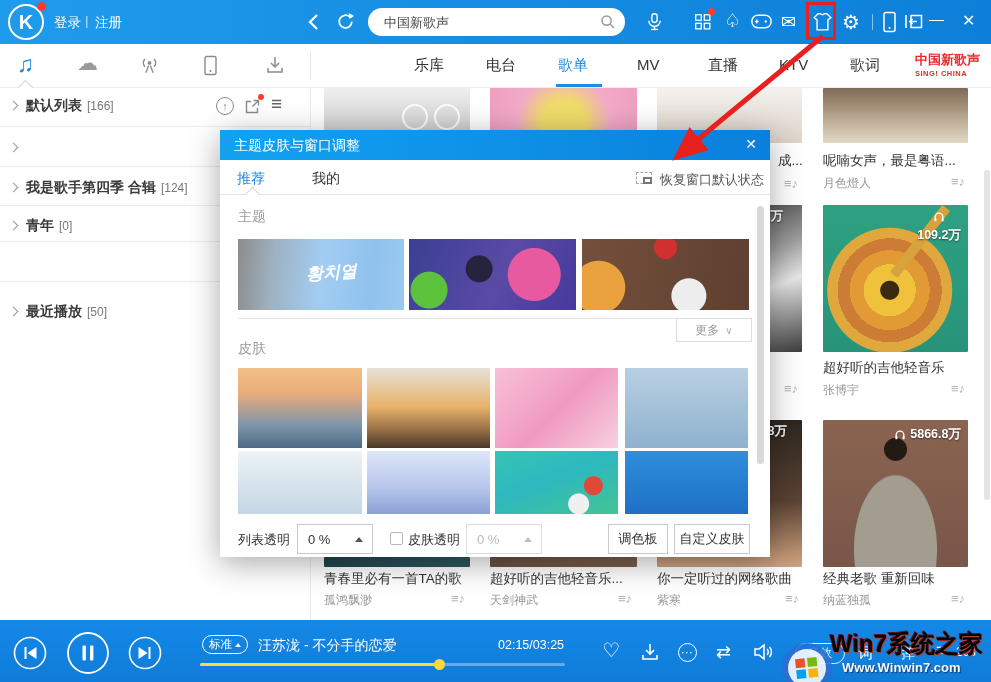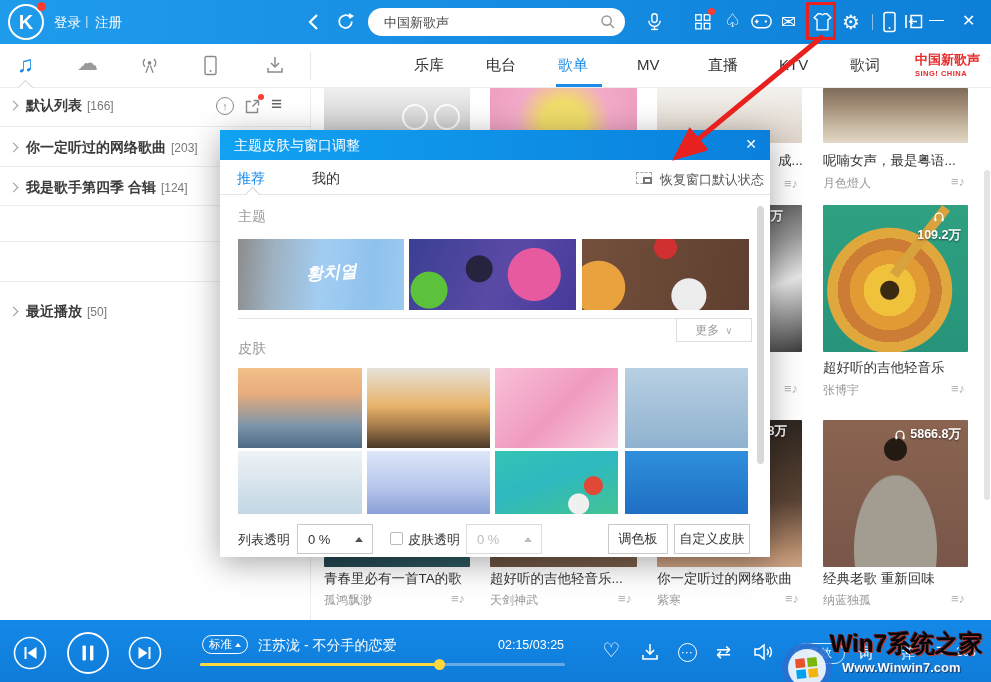--- a/index.html
+++ b/index.html
@@ -200,30 +200,33 @@
           <polyline points="9.5,2.5 14.5,2.5 14.5,7.5" fill="none" stroke="#8a8a8a" stroke-width="1.4"></polyline>
           <line x1="14.5" y1="2.5" x2="8.5" y2="8.5" stroke="#8a8a8a" stroke-width="1.4"></line>
         </svg>
       </span>
     <span class="ab" style="left:258px;top:6px;width:6px;height:6px;border-radius:50%;background:#ff3b30;"></span>
     <span class="ab" style="left:271px;top:5px;color:#666;font-size:19px;">≡</span>
     <div class="sdiv ab" style="left:0;top:38px;width:310px;"></div>
 
     <div class="ab" style="left:10px;top:50px;width:290px;height:22px;">
       <span class="chev ab" style="left:0;top:6px;"></span>
-      <span class="sideitem ab" style="left:16px;top:1px;"><span>你一定听过的网络歌曲</span><span class="sidecount">[203]</span></span>
     </div>
     <div class="sdiv ab" style="left:0;top:78px;width:310px;"></div>
 
     <div class="ab" style="left:10px;top:90px;width:290px;height:22px;">
       <span class="chev ab" style="left:0;top:6px;"></span>
       <span class="sideitem ab" style="left:16px;top:1px;"><span>我是歌手第四季 合辑</span><span class="sidecount">[124]</span></span>
     </div>
     <div class="sdiv ab" style="left:0;top:117px;width:310px;"></div>
 
+    <div class="ab" style="left:10px;top:128px;width:290px;height:22px;">
+      <span class="chev ab" style="left:0;top:6px;"></span>
+      <span class="sideitem ab" style="left:16px;top:1px;"><span>青年</span><span class="sidecount">[0]</span></span>
+    </div>
     <div class="sdiv ab" style="left:0;top:153px;width:310px;"></div>
 
     <div class="ab" style="left:10px;top:166px;width:290px;height:22px;margin-top:48px;">
       <span class="chev ab" style="left:0;top:6px;"></span>
       <span class="sideitem ab" style="left:16px;top:1px;"><span>最近播放</span><span class="sidecount">[50]</span></span>
     </div>
     <div class="sdiv ab" style="left:0;top:193px;width:310px;"></div>
   </div>
 
   <div class="ab" style="left:311px;top:88px;width:680px;height:532px;background:#fff;z-index:5;">

